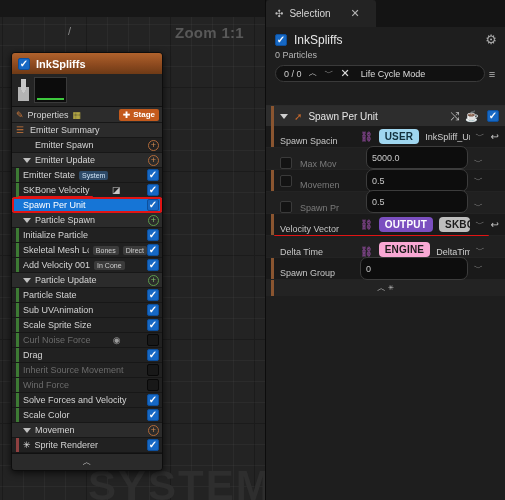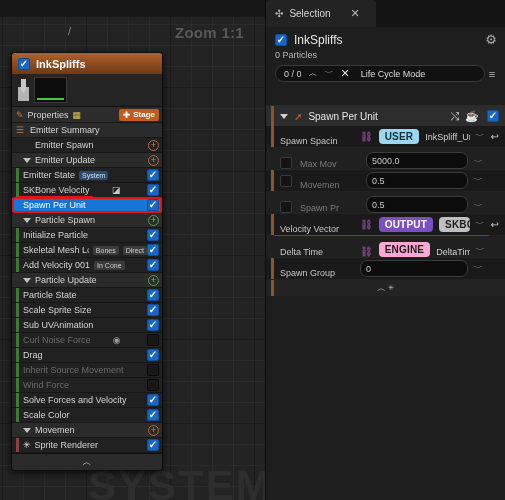--- a/index.html
+++ b/index.html
@@ -223,21 +223,21 @@
   .pill {
     font-size: 10px; font-weight: bold; border-radius: 4px;
     padding: 2px 6px; white-space: nowrap; letter-spacing: .2px;
   }
   .pill.user { background: #9fd6ef; color: #11303d; }
   .pill.output { background: #7b4fc0; color: #fff; }
   .pill.engine { background: #f9a8d4; color: #1c1c1c; }
   .pill.gray { background: #bfbfbf; color: #1c1c1c; overflow: hidden; max-width: 72px; }
   .link-text { color: #cfcfcf; font-size: 9px; white-space: nowrap; overflow: hidden; }
   .num-field {
-    flex: 1; height: 17px; background: #0d0d0d; border: 1px solid #3c3c3c;
+    flex: 1; height: 23px; background: #0d0d0d; border: 1px solid #3c3c3c;
     border-radius: 7px; color: #c9c9c9; font-size: 9px;
     display: flex; align-items: center; padding: 0 5px;
   }
   .chev-down { color: #b8b8b8; font-size: 9px; margin-left: auto; flex: 0 0 auto; }
   .revert { color: #c9c9c9; font-size: 10px; flex: 0 0 auto; }
   .spacer-flex { flex: 1; }
   #module-footer {
     height: 16px; background: #232323; display: flex;
     align-items: center; justify-content: center; gap: 2px;
     color: #bdbdbd; font-size: 9px;
@@ -351,26 +351,26 @@
             <span class="lbl">Particle Update</span>
             <span class="plus-circle green">+</span>
           </div>
           <div class="node-row module">
             <span class="acc green"></span>
             <span class="lbl">Particle State</span>
             <span class="cb row-cb"></span>
           </div>
           <div class="node-row module">
             <span class="acc green"></span>
+            <span class="lbl">Sub UVAnimation</span>
+            <span class="cb row-cb"></span>
+          </div>
+          <div class="node-row module">
+            <span class="acc green"></span>
             <span class="lbl">Scale Sprite Size</span>
-            <span class="cb row-cb"></span>
-          </div>
-          <div class="node-row module">
-            <span class="acc green"></span>
-            <span class="lbl">Sub UVAnimation</span>
             <span class="cb row-cb"></span>
           </div>
           <div class="node-row module dim">
             <span class="acc green"></span>
             <span class="lbl">Curl Noise Force</span>
             <span class="eye">◉</span>
             <span class="cb row-cb off"></span>
           </div>
           <div class="node-row module">
             <span class="acc green"></span>

